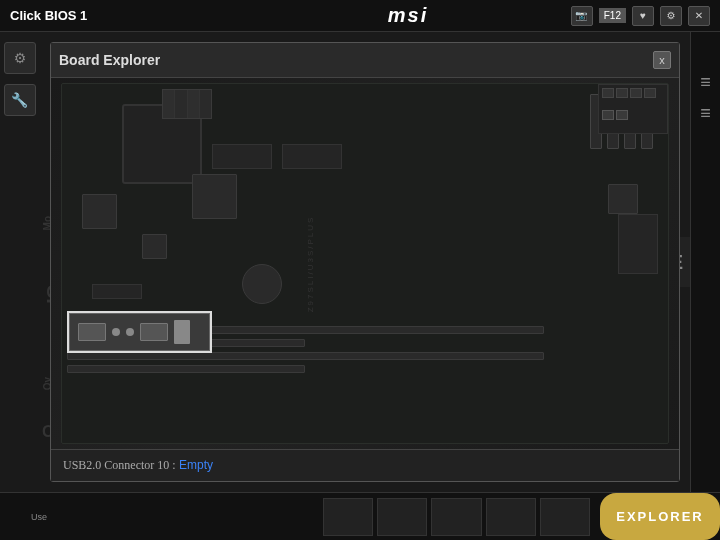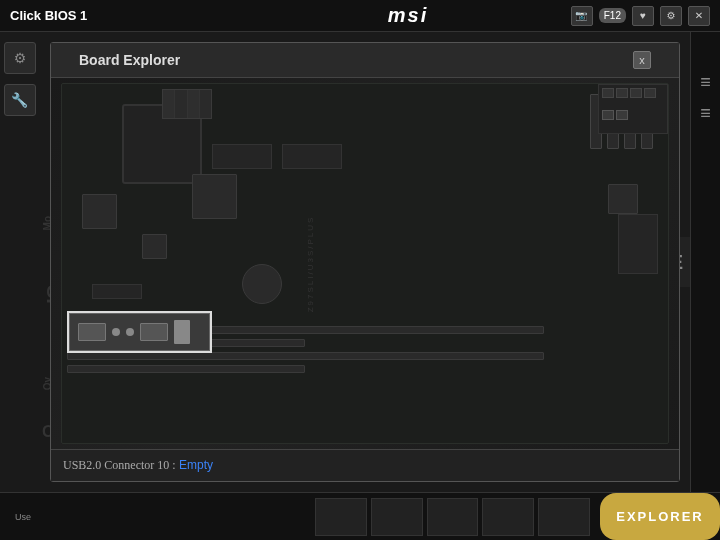--- a/index.html
+++ b/index.html
@@ -62,21 +62,21 @@
       justify-content: center;
       color: #ccc;
       font-size: 10px;
       cursor: pointer;
     }
     .f12-badge {
       background: #555;
       color: #fff;
       font-size: 10px;
       padding: 2px 5px;
-      border-radius: 6px;
+      border-radius: 0;
     }
 
     
     .main-content {
       display: flex;
       height: calc(100% - 32px - 48px);
       position: relative;
     }
 
     
@@ -144,21 +144,21 @@
       background: rgba(20, 20, 20, 0.95);
       border: 1px solid #555;
       border-radius: 3px;
       z-index: 50;
       display: flex;
       flex-direction: column;
     }
 
     .modal-header {
       background: #2a2a2a;
-      padding: 8px 28px;
+      padding: 8px 8px;
       display: flex;
       align-items: center;
       justify-content: space-between;
       border-bottom: 1px solid #444;
       flex-shrink: 0;
     }
     .modal-title {
       color: #ddd;
       font-size: 14px;
       font-weight: bold;
@@ -275,20 +275,21 @@
     .modal-status .empty-part { color: #3b82f6; font-weight: normal; }
 
     
     .bottom-bar {
       height: 48px;
       background: #111;
       border-top: 1px solid #333;
       display: flex;
       align-items: stretch;
       position: relative;
+      padding-left: 16px;
     }
     .bottom-left {
       display: flex;
       flex-direction: column;
       justify-content: center;
       padding: 0 15px;
       flex: 1;
     }
     .bottom-label-small {
       color: #888;

